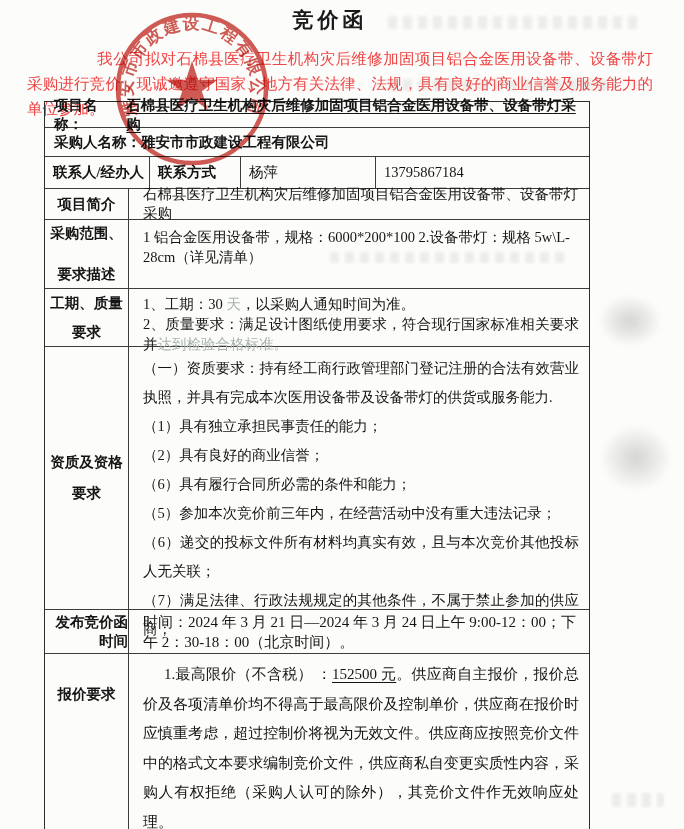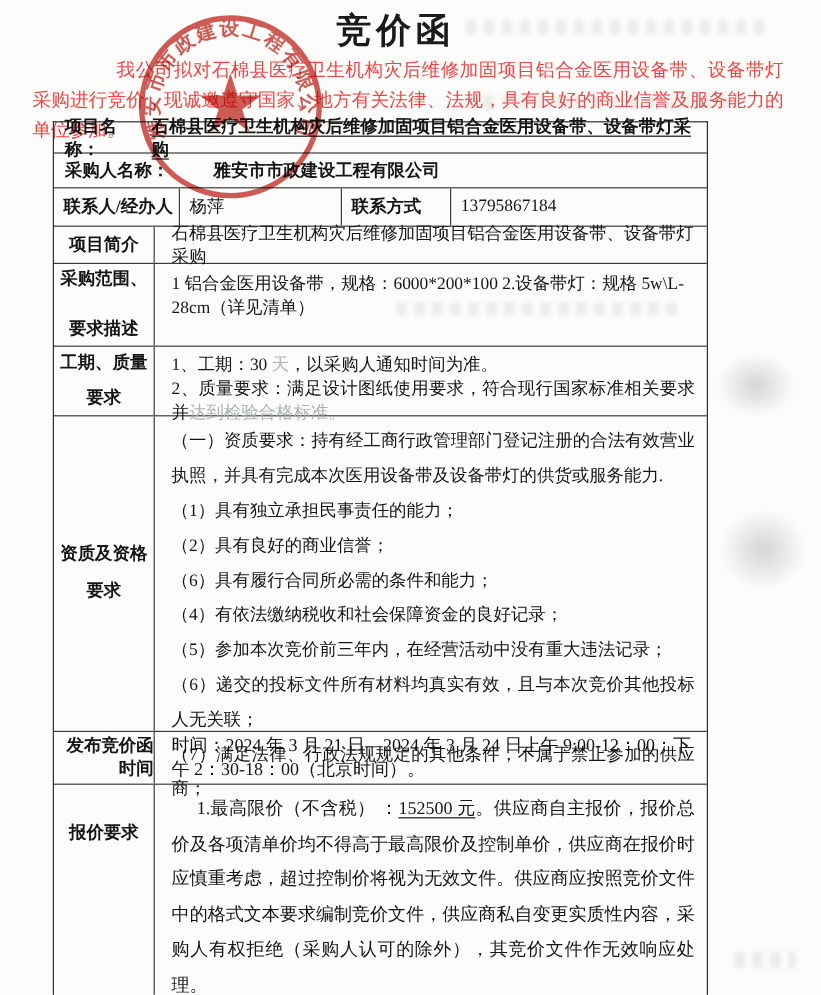--- a/index.html
+++ b/index.html
@@ -9,21 +9,21 @@
     background:#fcfcfa;
     overflow:hidden;
     font-family:"Liberation Serif","DejaVu Serif",serif;
     color:#161616;
   }
   .page { position:absolute; inset:0; }
 
   
   .doc-title {
     position:absolute; left:0; top:6px; width:660px;
-    text-align:center; font-size:29px; font-weight:bold;
+    text-align:center; font-size:21px; font-weight:bold;
     letter-spacing:4px; color:#1a1a1a;
   }
   .intro {
     position:absolute; left:27px; top:46px; width:626px;
     font-size:15.5px; line-height:25px; text-align:justify;
     text-indent:70px; color:#ef4444;
   }
 
   
   .bid-table {
@@ -37,21 +37,21 @@
   .v-div { border-right:1.4px solid #3c3c3c; }
 
   .lbl {
     width:84px; flex:0 0 84px;
     display:flex; flex-direction:column; justify-content:center; align-items:center;
     font-weight:bold; text-align:center; line-height:17px;
   }
   .content { flex:1; padding:0 10px 0 14px; }
 
   .r-name   { height:25px; }
-  .r-buyer  { height:29px;gap:37px; }
+  .r-buyer  { height:29px; }
   .r-contact{ height:32px; }
   .r-brief  { height:31px; }
   .r-scope  { height:69px; }
   .r-sched  { height:58px; }
   .r-qual   { height:263px; }
   .r-time   { height:44px; }
   .r-quote  { height:190px; }
 
   .one-line { display:flex; align-items:center; padding-left:9px; font-weight:bold; }
   .u { text-decoration:underline; text-underline-offset:3px; }
@@ -127,22 +127,22 @@
         <span class="u">石棉县医疗卫生机构灾后维修加固项目铝合金医用设备带、设备带灯采购</span>
     </div>
 
     <div class="row r-buyer one-line">
       <span>采购人名称：</span>
         <span>雅安市市政建设工程有限公司</span>
     </div>
 
     <div class="row r-contact">
       <div class="cell c-cell c-lbl1 v-div">联系人/经办人</div>
+      <div class="cell c-cell c-lbl2 v-div">联系方式</div>
       <div class="cell c-cell c-val1 v-div">杨萍</div>
-      <div class="cell c-cell c-lbl2 v-div">联系方式</div>
       <div class="cell c-cell c-val2">13795867184</div>
     </div>
 
     <div class="row r-brief">
       <div class="cell lbl v-div">项目简介</div>
       <div class="cell content brief-content">石棉县医疗卫生机构灾后维修加固项目铝合金医用设备带、设备带灯采购</div>
     </div>
 
     <div class="row r-scope">
       <div class="cell lbl scope-lbl v-div">
@@ -166,21 +166,20 @@
     <div class="row r-qual">
       <div class="cell lbl qual-lbl v-div">
         <span>资质及资格</span>
         <span>要求</span>
       </div>
       <div class="cell content qual-content">
         <p>（一）资质要求：持有经工商行政管理部门登记注册的合法有效营业执照，并具有完成本次医用设备带及设备带灯的供货或服务能力.</p>
         <p>（1）具有独立承担民事责任的能力；</p>
         <p>（2）具有良好的商业信誉；</p>
         <p>（6）具有履行合同所必需的条件和能力；</p>
-        <p>（4）有依法缴纳税收和社会保障资金的良好记录；</p>
         <p>（5）参加本次竞价前三年内，在经营活动中没有重大违法记录；</p>
         <p>（6）递交的投标文件所有材料均真实有效，且与本次竞价其他投标人无关联；</p>
         <p>（7）满足法律、行政法规规定的其他条件，不属于禁止参加的供应商；</p>
       </div>
     </div>
 
     <div class="row r-time">
       <div class="cell lbl time-lbl v-div">
         <span>发布竞价函</span>
         <span>时间</span>

